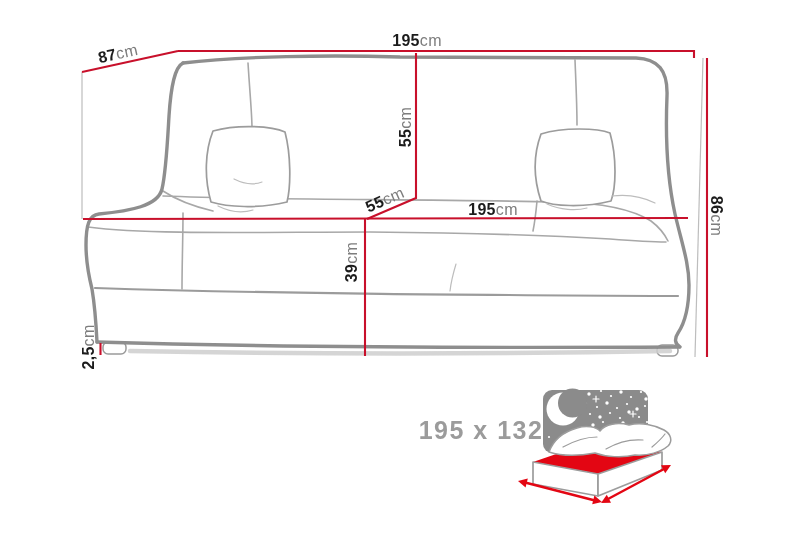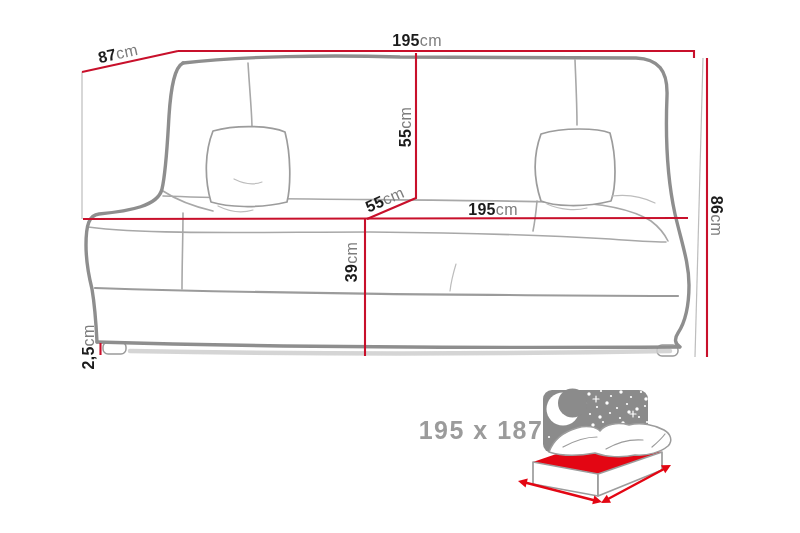--- a/index.html
+++ b/index.html
@@ -201,15 +201,15 @@
   </div>
 
   <div class="dim" style="left:352px;top:262px;--r:-90deg">
     <span class="val">39</span><span class="unit">cm</span>
   </div>
 
   <div class="dim" style="left:89px;top:347px;--r:-90deg">
     <span class="val">2,5</span><span class="unit">cm</span>
   </div>
 
-  <div class="bed-size" style="left:481px;top:430px">195 x 187</div>
+  <div class="bed-size" style="left:481px;top:430px">195 x 132</div>
 
 </div>
 
 </body></html>

